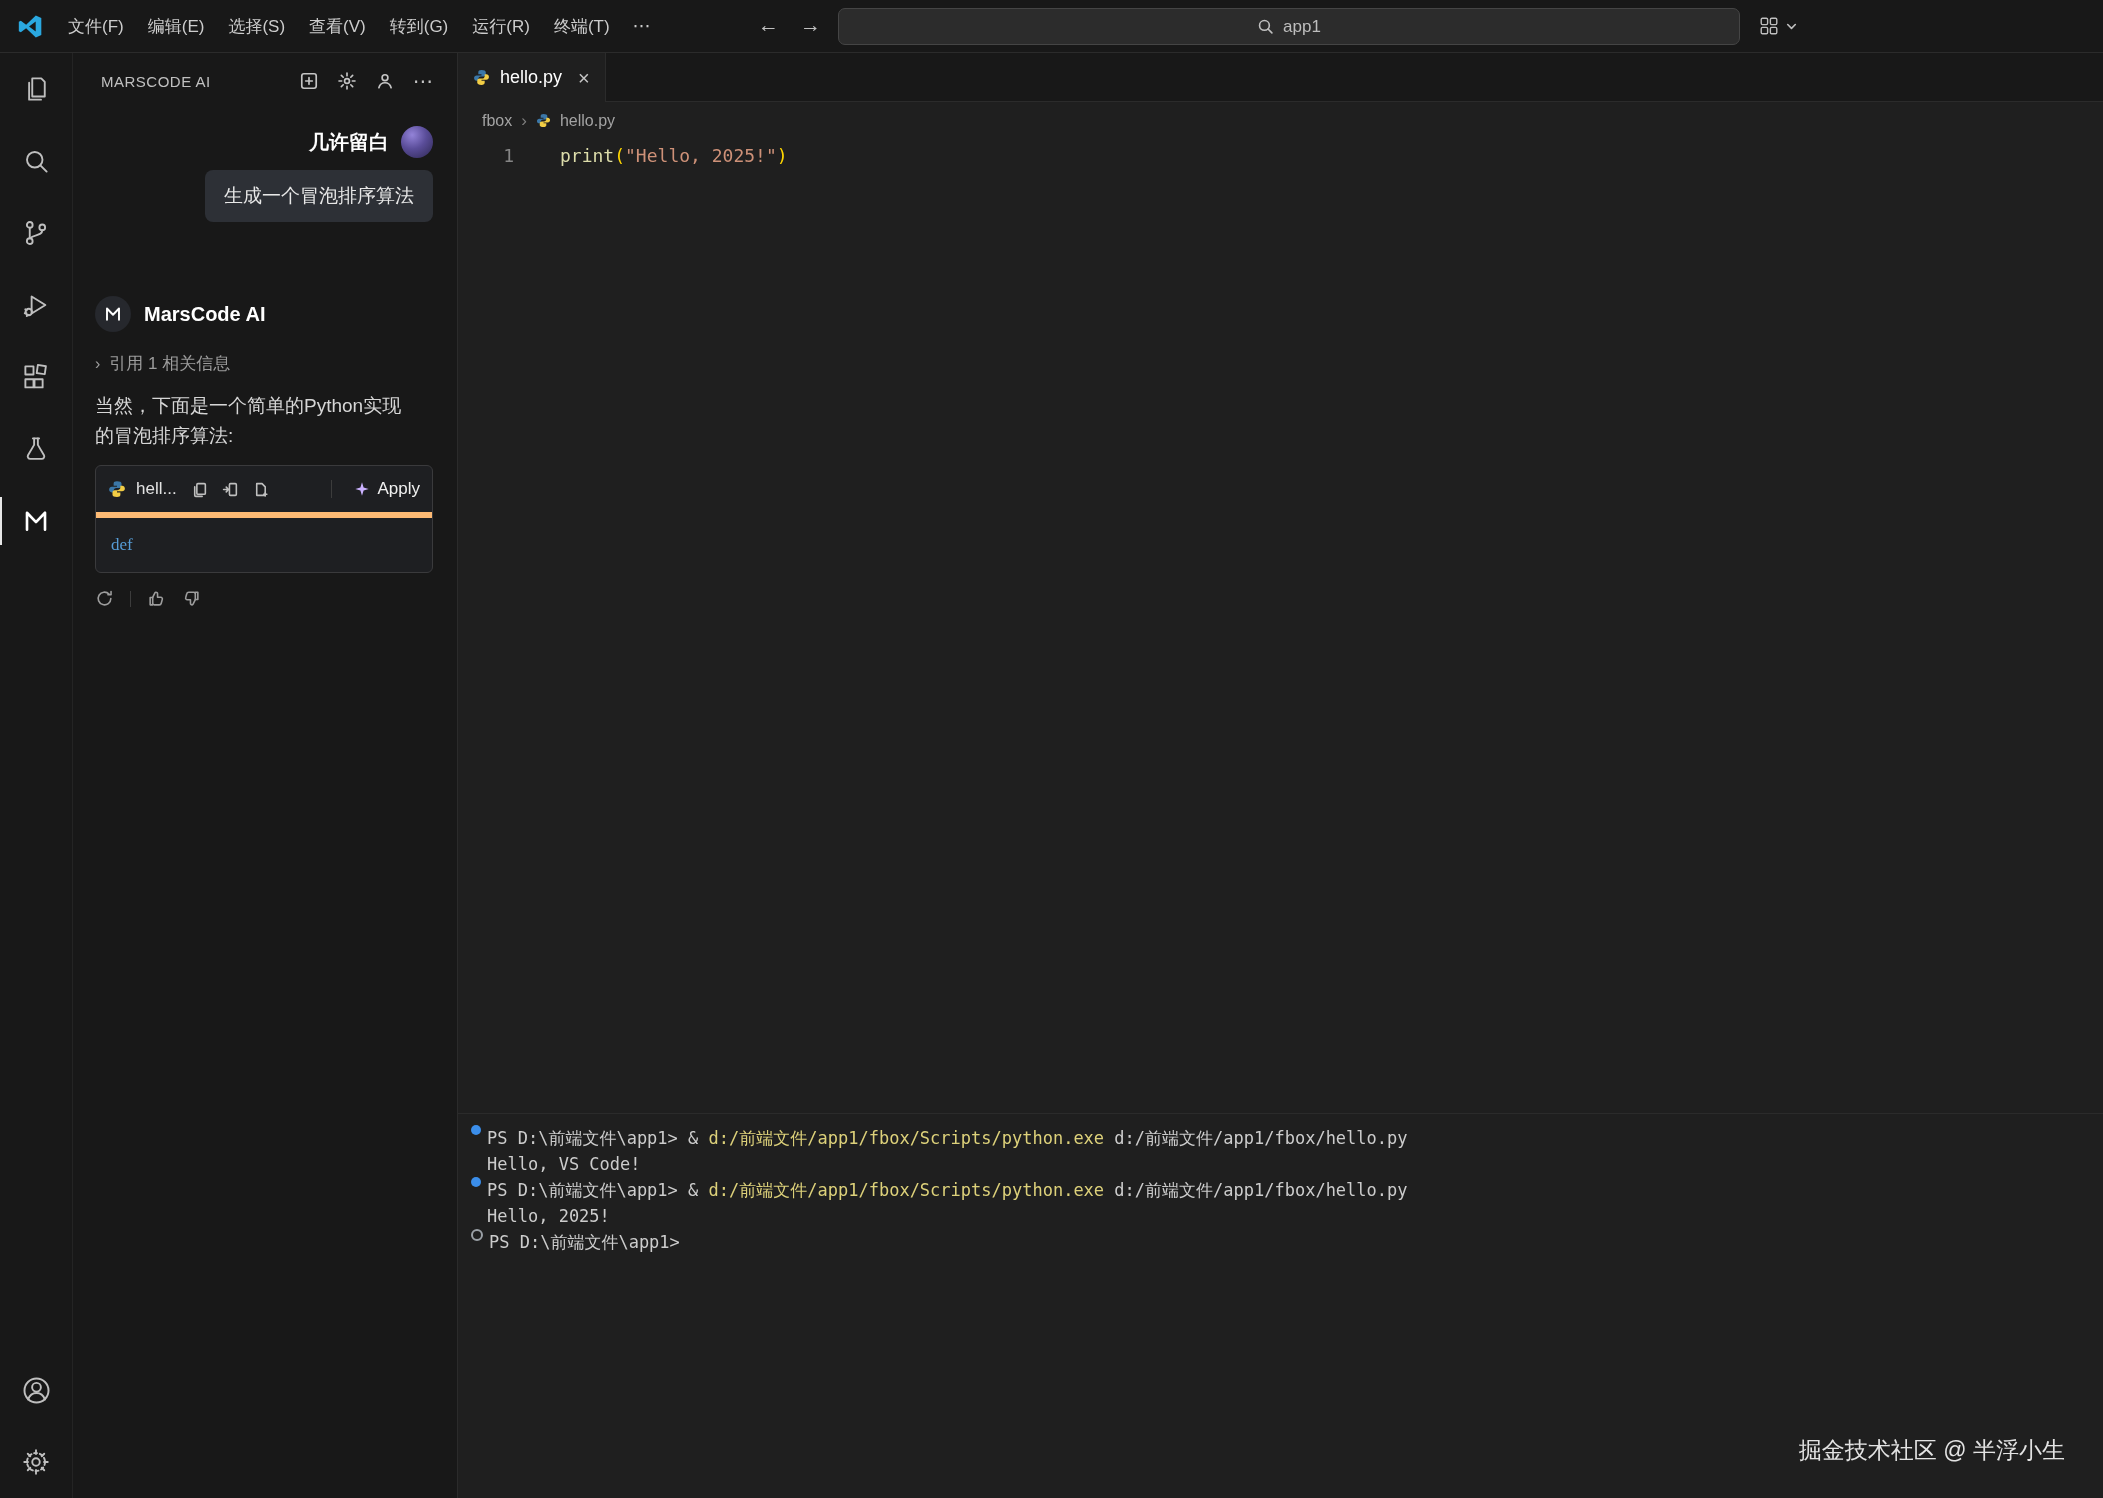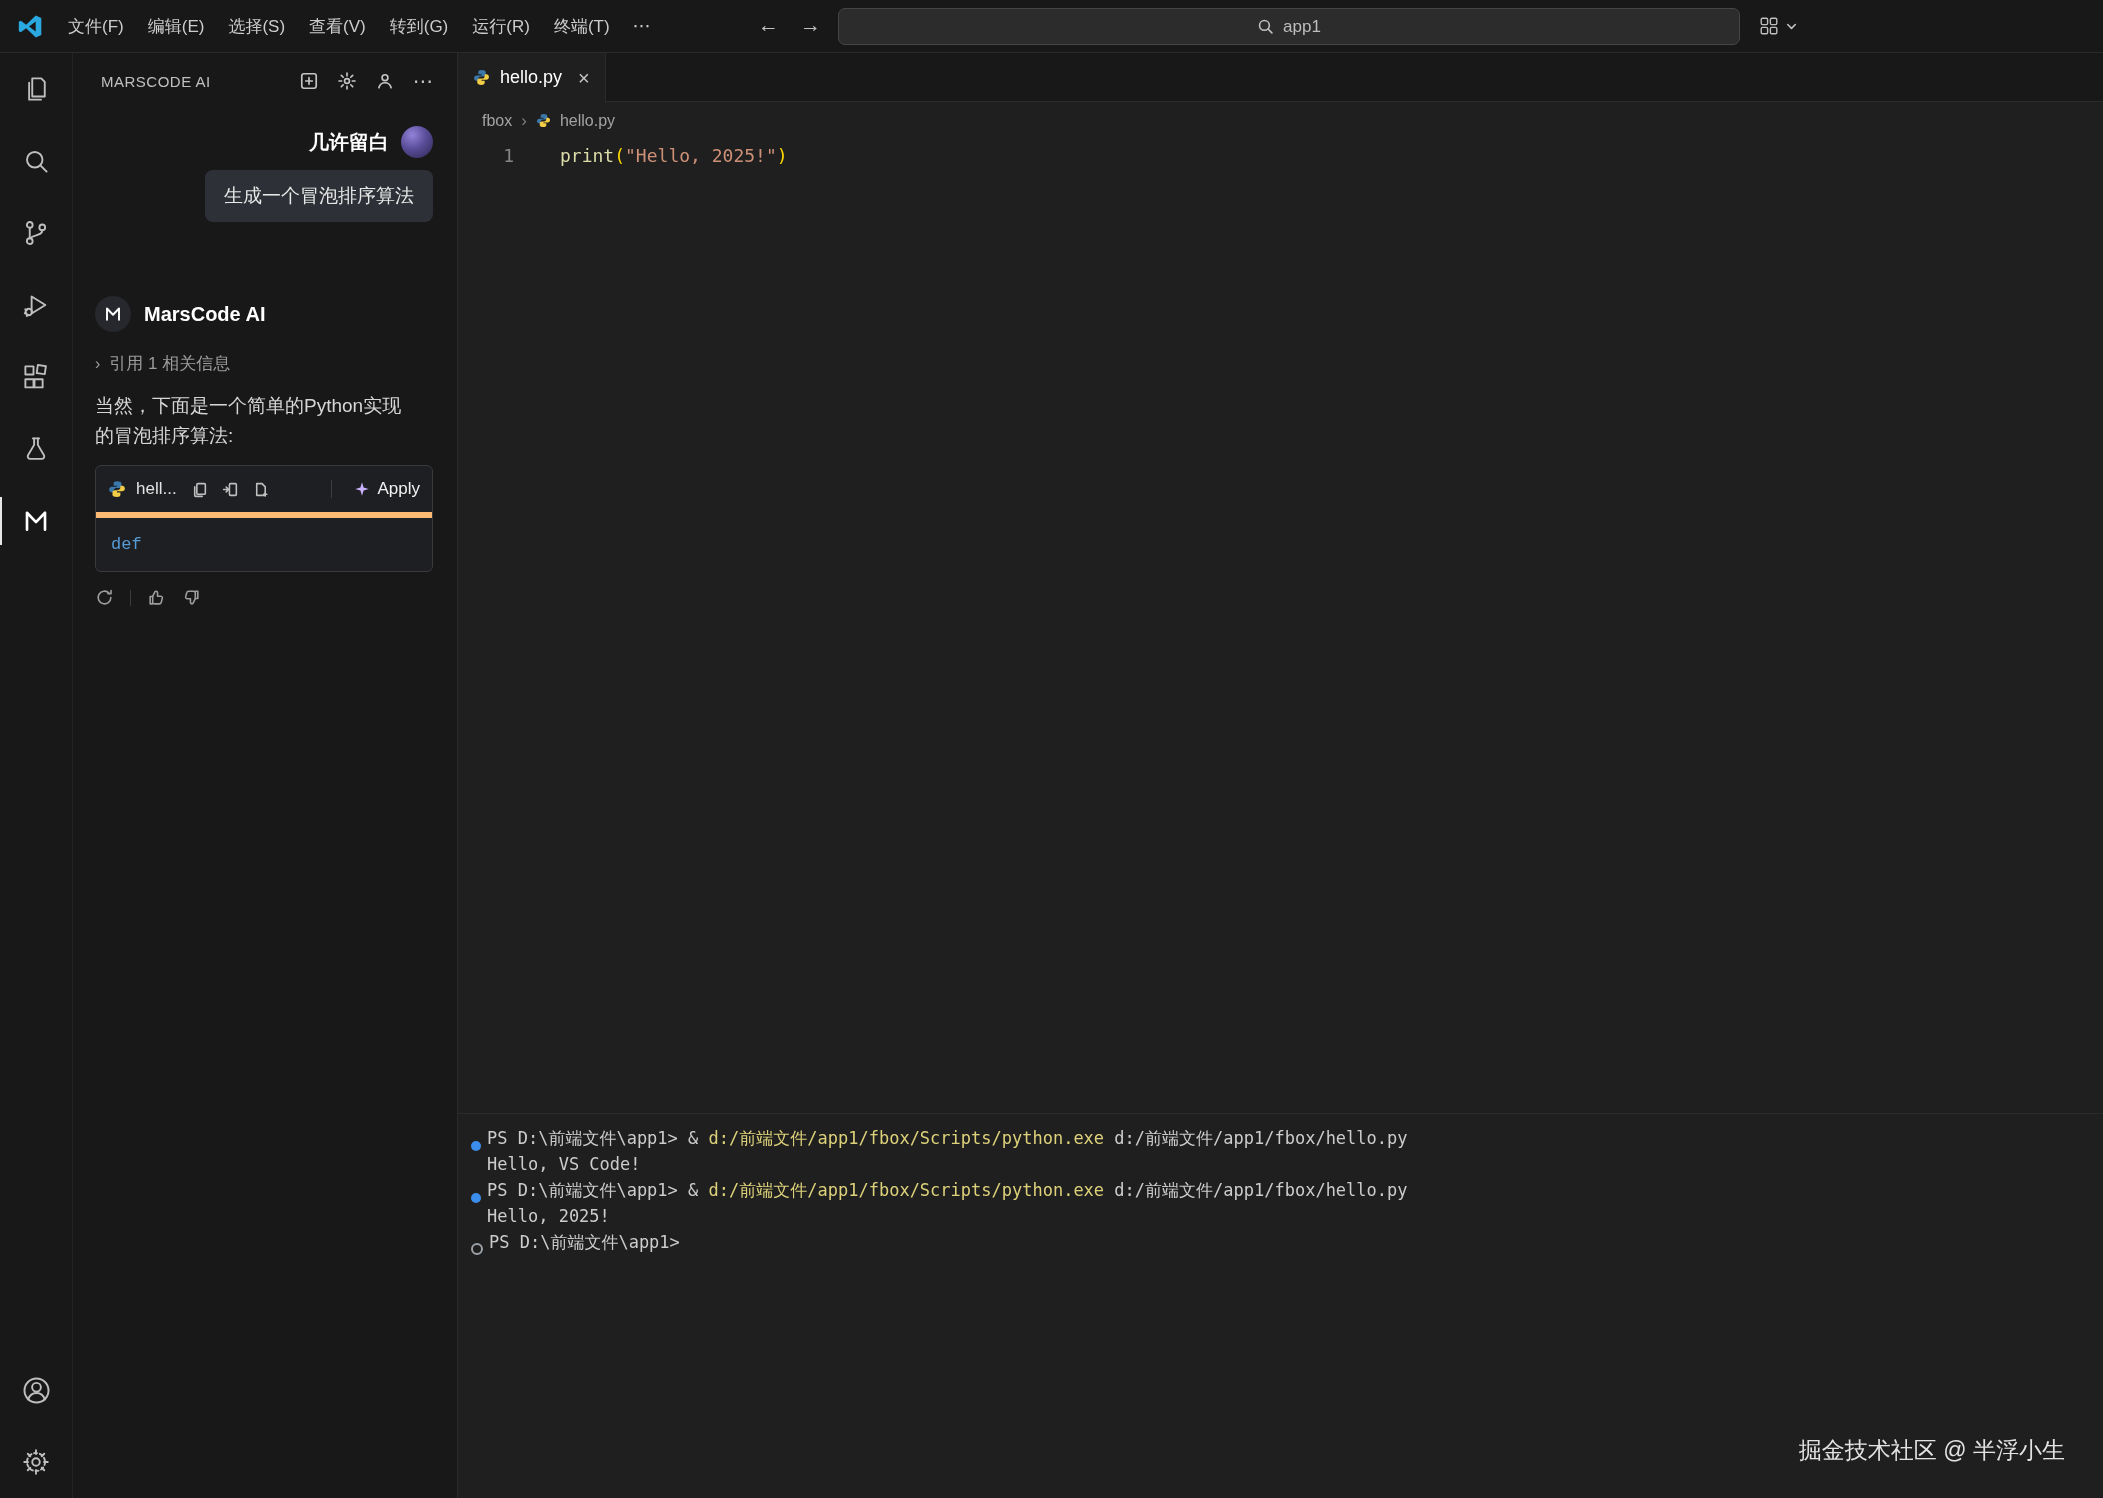--- a/index.html
+++ b/index.html
@@ -52,21 +52,21 @@
   .ref-row{margin-top:20px;display:flex;align-items:center;gap:9px;color:#9d9d9d;font-size:17px}
   .ref-chevron{font-size:16px;color:#9d9d9d}
   .intro{margin-top:16px;font-size:19px;line-height:30px;color:#d6d6d6}
   .code-card{margin-top:14px;border:1px solid #3a3a3c;border-radius:6px;background:#1e1f22;overflow:hidden}
   .cc-header{height:46px;display:flex;align-items:center;padding:0 12px;gap:10px;border-bottom:6px solid #fdba74}
   .cc-name{font-size:17px;color:#e3e3e3;margin-right:4px}
   .cc-icons{display:flex;align-items:center;gap:14px}
   .cc-spacer{flex:1}
   .cc-divider{width:1px;height:18px;background:#3c3c3c;margin-right:12px}
   .cc-apply{display:flex;align-items:center;gap:7px;font-size:17px;font-weight:400;color:#f0f0f0}
-  .cc-body{padding:17px 15px;font-family:Liberation Mono, monospace;font-size:17px;color:#569cd6}
+  .cc-body{padding:17px 15px;font-family:Liberation Serif, serif;font-size:17px;color:#569cd6}
   .actions-row{margin-top:16px;display:flex;align-items:center;gap:16px}
   .actions-row .ic{stroke:#9d9d9d}
   .act-divider{width:1px;height:16px;background:#3c3c3c}
   .input-wrap{position:absolute;left:22px;right:24px;bottom:22px;border-radius:10px;padding:2px;
     background:linear-gradient(125deg,#3f7bd9 0%,#7a5cd6 45%,#b85c8a 72%,#d98a4a 100%)}
   .input-box{border-radius:8px;background:#17171a;height:102px;padding:14px 16px 12px;display:flex;flex-direction:column;justify-content:space-between}
   .ph-row{display:flex;align-items:center;color:#8b8b8f;font-size:17px}
   .caret{width:2px;height:21px;background:#d0d0d0;margin-right:4px;animation:blink 1.1s steps(1) infinite}
   @keyframes blink{50%{opacity:0}}
   .in-actions{display:flex;align-items:center;gap:22px}
@@ -88,21 +88,21 @@
   .tok-paren{color:#ffd700}
   .tok-str{color:#ce9178}
 
   
   .panel{position:absolute;left:0;right:0;top:1060px;bottom:0;border-top:1px solid #2b2b2b;background:#1f1f1f}
   .panel-tabs{height:48px;display:flex;align-items:center;padding-left:26px}
   .ptab{position:relative;padding:0 18px;font-size:17px;color:#9d9d9d;height:48px;display:flex;align-items:center}
   .ptab.active{color:#e7e7e7}
   .ptab.active::after{content:"";position:absolute;left:18px;right:18px;bottom:8px;height:2px;background:#cccccc}
   .terminal{padding:11px 20px 0 13px;font-family:"DejaVu Sans Mono","Liberation Mono",monospace;font-size:17px;line-height:26px;color:#cccccc}
-  .tline{display:flex;align-items:flex-end;white-space:pre;height:26px}
+  .tline{display:flex;align-items:flex-start;white-space:pre;height:26px}
   .bullet{width:10px;height:10px;border-radius:50%;margin-right:6px;flex:none}
   .bullet.filled{background:#3b8eea}
   .bullet.hollow{border:2px solid #9aa0a6;width:8px;height:8px}
   .bullet.none{visibility:hidden}
   .t-yellow{color:#ddd17a}
   .watermark{position:absolute;right:38px;bottom:32px;font-size:23px;color:#e3e3e3}
 </style>
 </head>
 <body>
 

